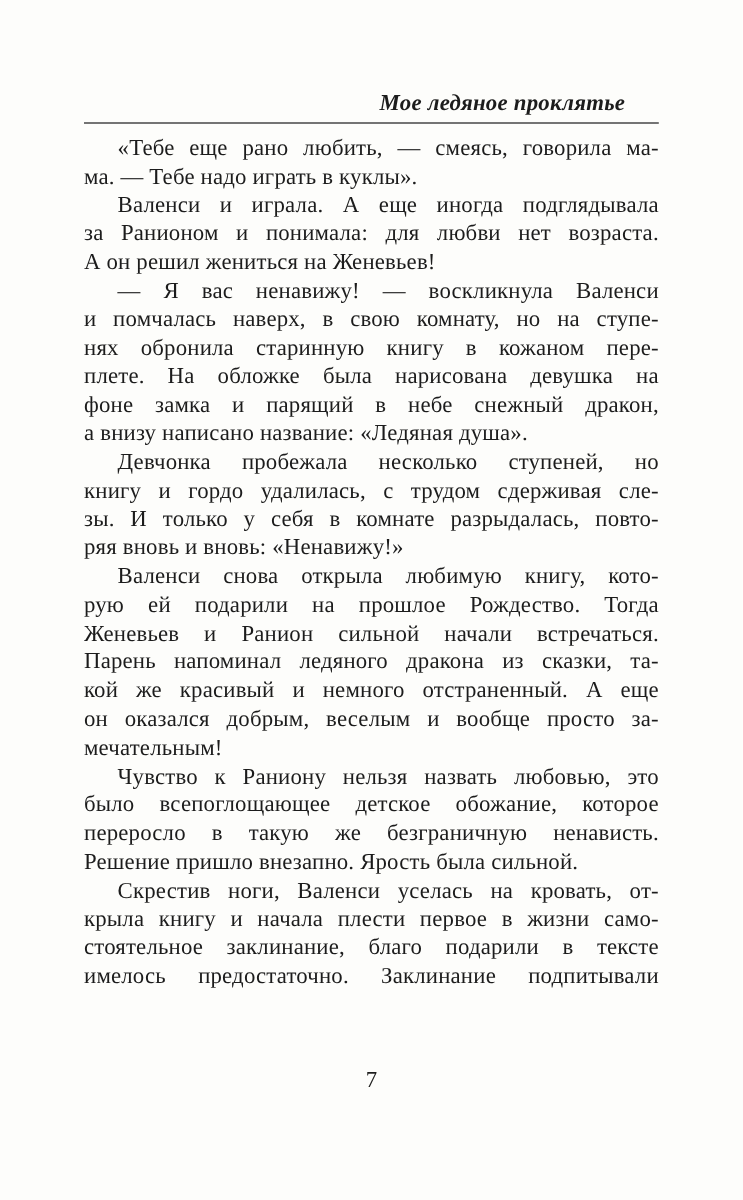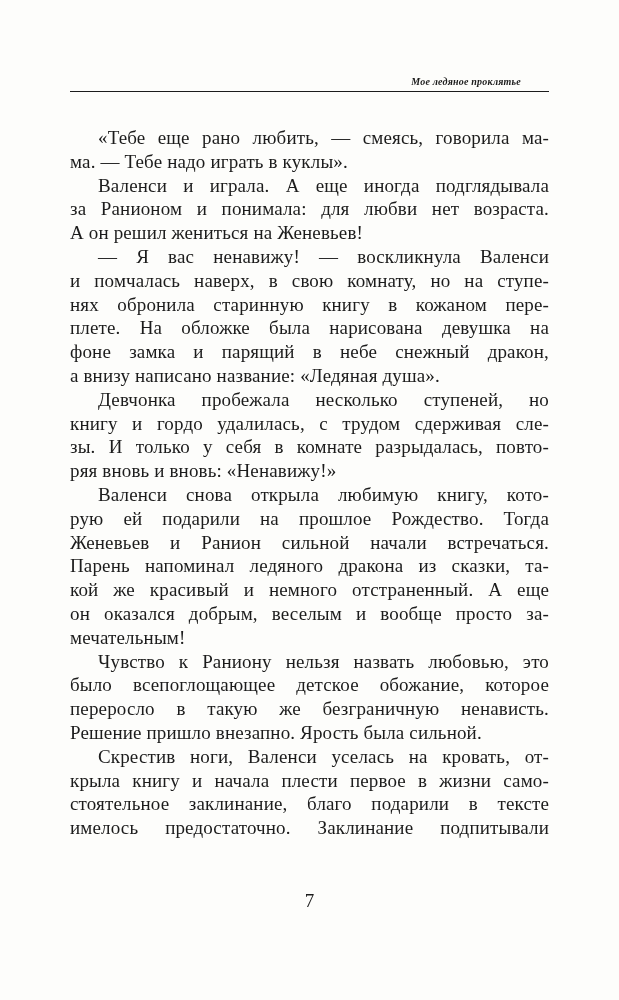--- a/index.html
+++ b/index.html
@@ -21,31 +21,31 @@
     position: absolute;
     top: 76px;
     left: 70px;
     right: 70px;
   }
   .running-title {
     text-align: right;
     padding-right: 28px;
     font-style: italic;
     font-weight: bold;
-    font-size: 10px;
+    font-size: 19px;
     letter-spacing: 0.2px;
   }
   .head-rule {
     margin-top: 4px;
     height: 0;
     border-bottom: 1.6px solid #1c1c1c;
   }
   .text-block {
     position: absolute;
-    top: 126px;
+    top: 112px;
     left: 70px;
     right: 70px;
     font-size: 19px;
     line-height: 23.8px;
     letter-spacing: 0.15px;
   }
   .paragraph {
     margin: 0;
   }
   .line {

